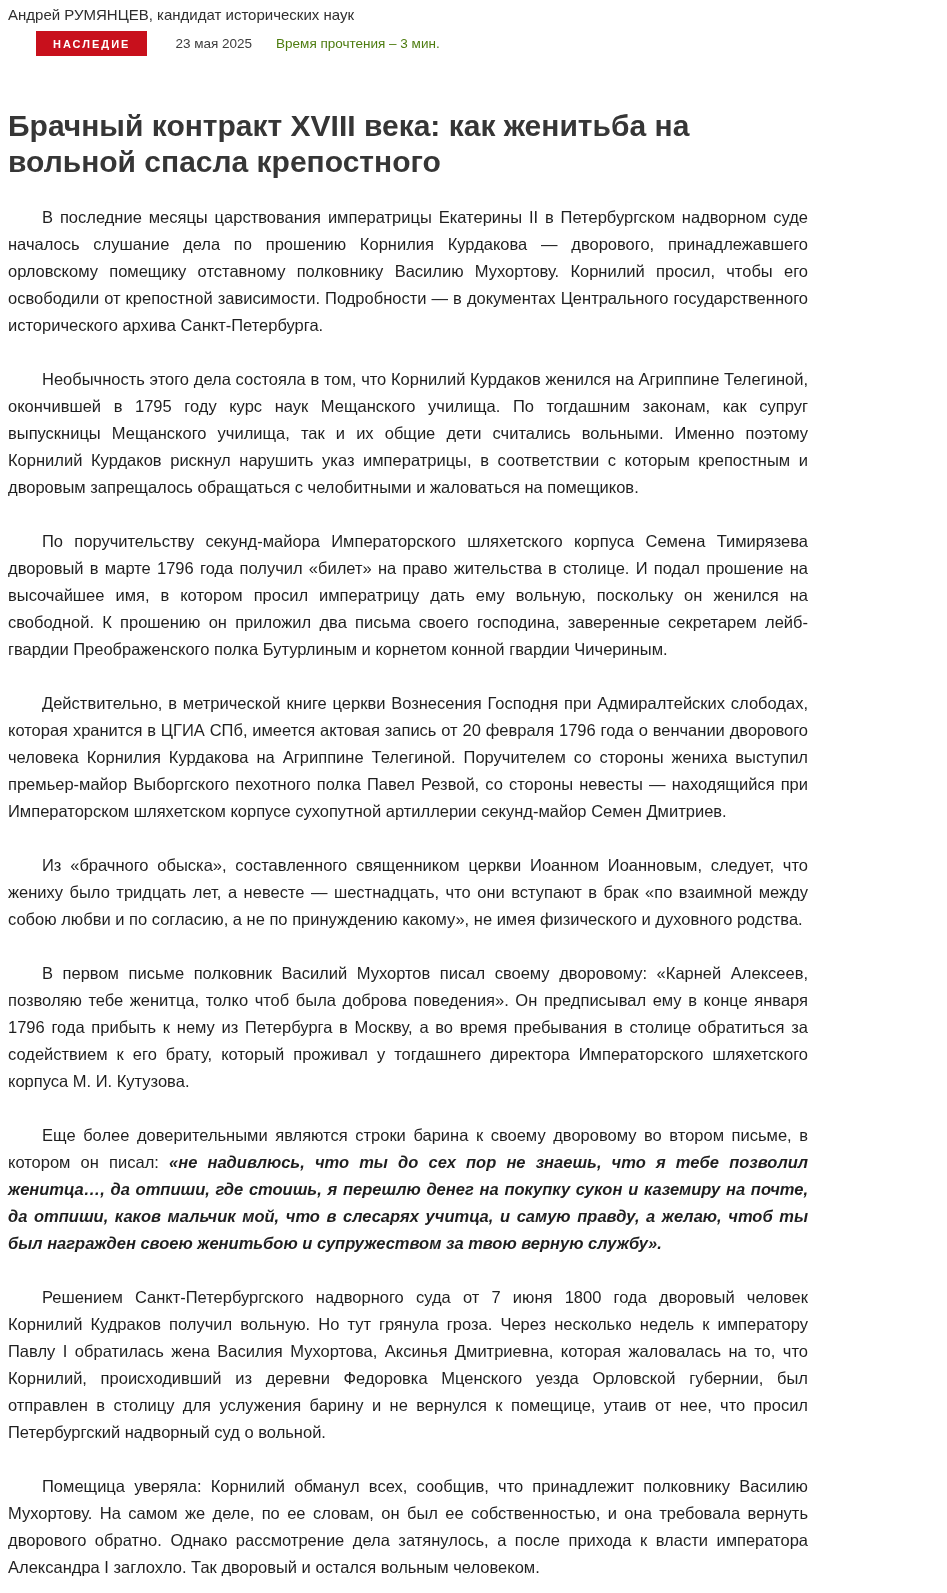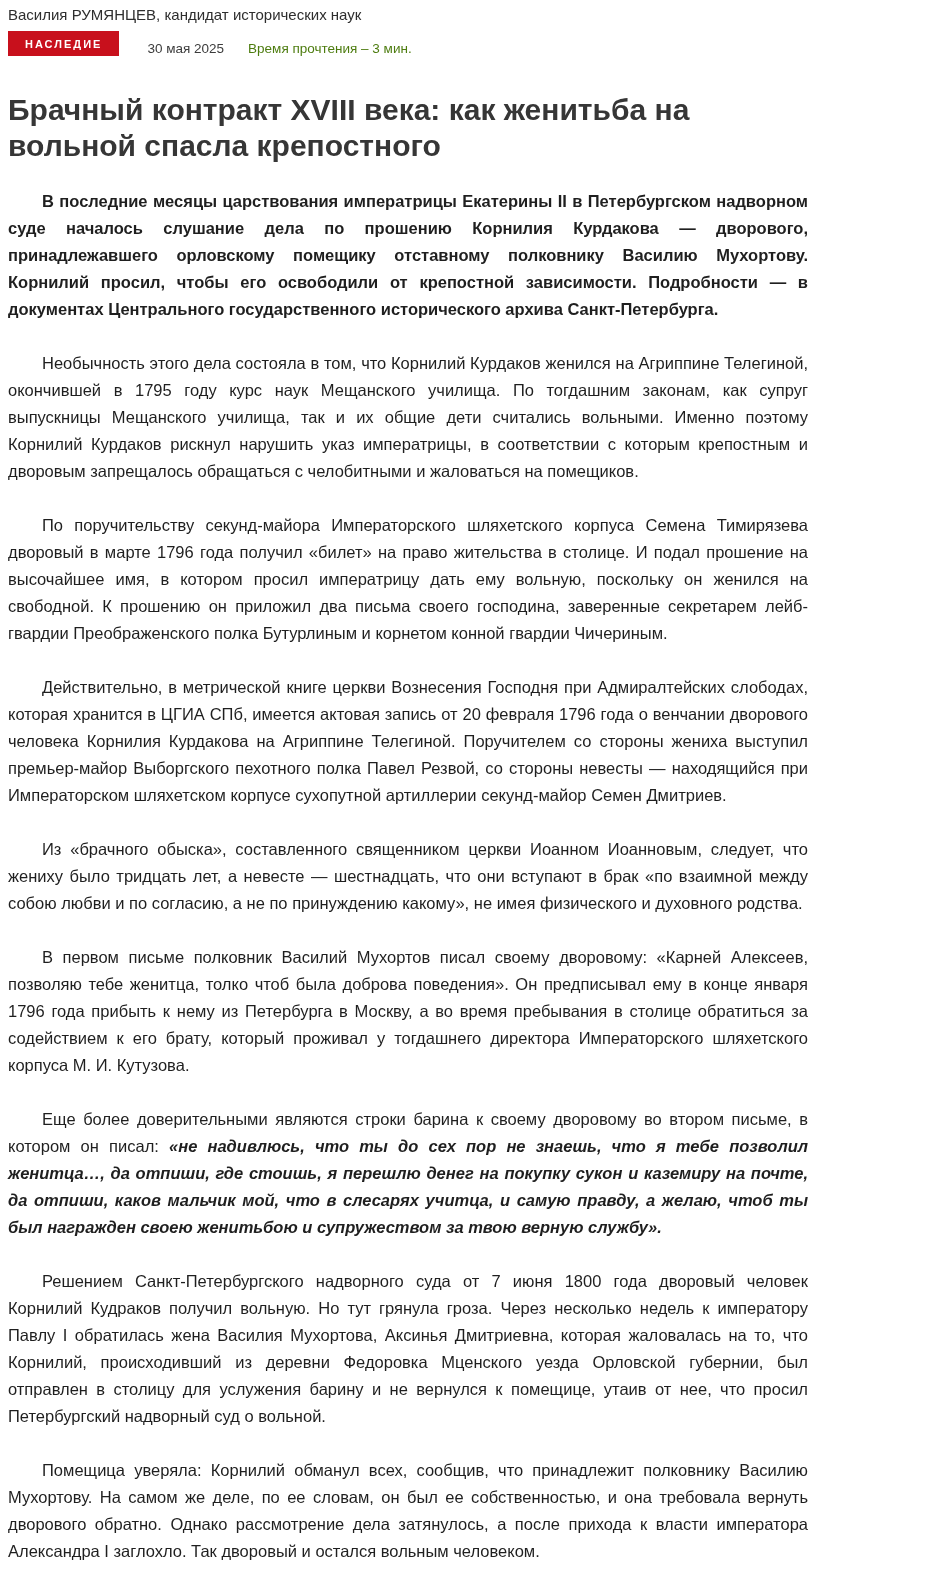--- a/index.html
+++ b/index.html
@@ -15,21 +15,22 @@
     padding: 5px 0 40px 8px;
   }
   .author-line {
     font-size: 15px;
     line-height: 19px;
     color: #2e2e2e;
   }
   .meta-row {
     margin-top: 7px;
     display: flex;
-    align-items: flex-end;
+    align-items: center;
+    margin-left: 28px;
   }
   .category-badge {
     display: inline-block;
     color: #ffffff;
     font-size: 11px;
     font-weight: bold;
     letter-spacing: 2px;
     padding: 7px 17px 6px 17px;
     text-transform: uppercase;
     cursor: pointer;
@@ -42,56 +43,56 @@
   }
   .meta-reading-time {
     margin-left: 24px;
     font-size: 13.5px;
     color: #4d7c0f;
   }
   .article {
     width: 800px;
   }
   h1.article-title {
-    margin: 36px 0 0 0;
+    margin: 52px 0 0 0;
     max-width: 740px;
     font-size: 30px;
     line-height: 36px;
     font-weight: 700;
     color: #363636;
     letter-spacing: 0;
   }
   .article p {
     margin: 27px 0 0 0;
     font-size: 16.5px;
     line-height: 27px;
     text-align: justify;
     text-indent: 34px;
     color: #1f1f1f;
   }
   .article p.lead {
-    font-weight: bold;
+    font-weight: normal;
     margin-top: 24px;
   }
   .article .quote-italic {
     font-style: italic;
     font-weight: bold;
     margin-top: 44px;
   }
 </style>
 </head>
 <body>
 
 <div class="page">
 
-  <div class="author-line">Василия РУМЯНЦЕВ, кандидат исторических наук</div>
+  <div class="author-line">Андрей РУМЯНЦЕВ, кандидат исторических наук</div>
 
   <div class="meta-row">
     <span class="category-badge" style="background: rgb(200, 16, 28);">НАСЛЕДИЕ</span>
-    <span class="meta-date">30 мая 2025</span>
+    <span class="meta-date">23 мая 2025</span>
     <span class="meta-reading-time">Время прочтения – 3 мин.</span>
   </div>
 
   <div class="article">
 
     <h1 class="article-title">Брачный контракт XVIII века: как женитьба на вольной спасла крепостного</h1>
 
     <p class="lead">В последние месяцы царствования императрицы Екатерины II в Петербургском надворном суде началось слушание дела по прошению Корнилия Курдакова — дворового, принадлежавшего орловскому помещику отставному полковнику Василию Мухортову. Корнилий просил, чтобы его освободили от крепостной зависимости. Подробности — в документах Центрального государственного исторического архива Санкт-Петербурга.</p>
 
     <p>Необычность этого дела состояла в том, что Корнилий Курдаков женился на Агриппине Телегиной, окончившей в 1795 году курс наук Мещанского училища. По тогдашним законам, как супруг выпускницы Мещанского училища, так и их общие дети считались вольными. Именно поэтому Корнилий Курдаков рискнул нарушить указ императрицы, в соответствии с которым крепостным и дворовым запрещалось обращаться с челобитными и жаловаться на помещиков.</p>

